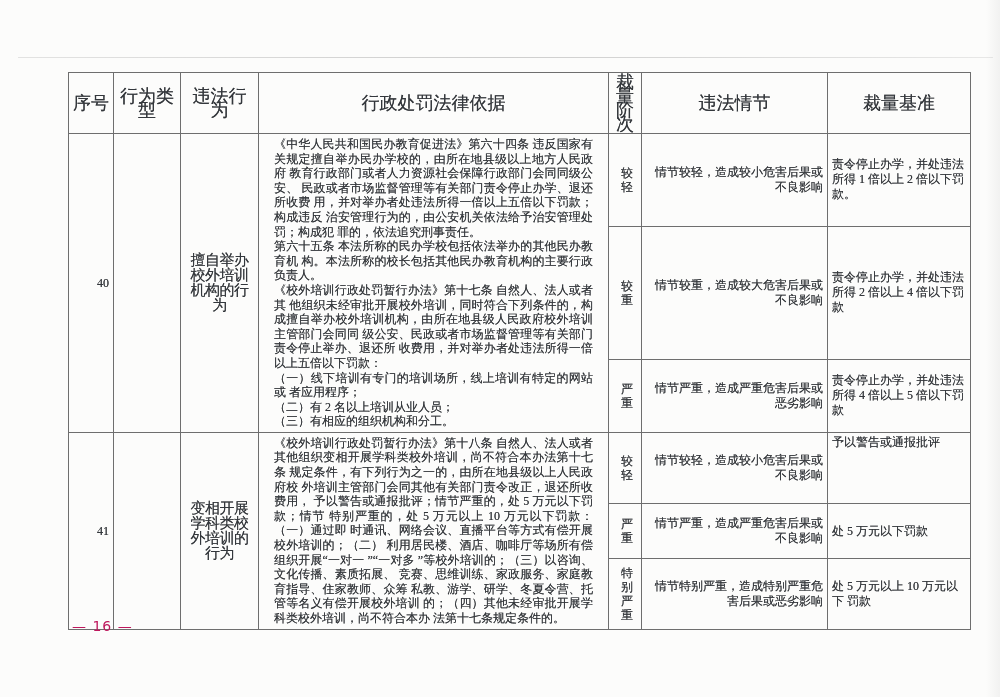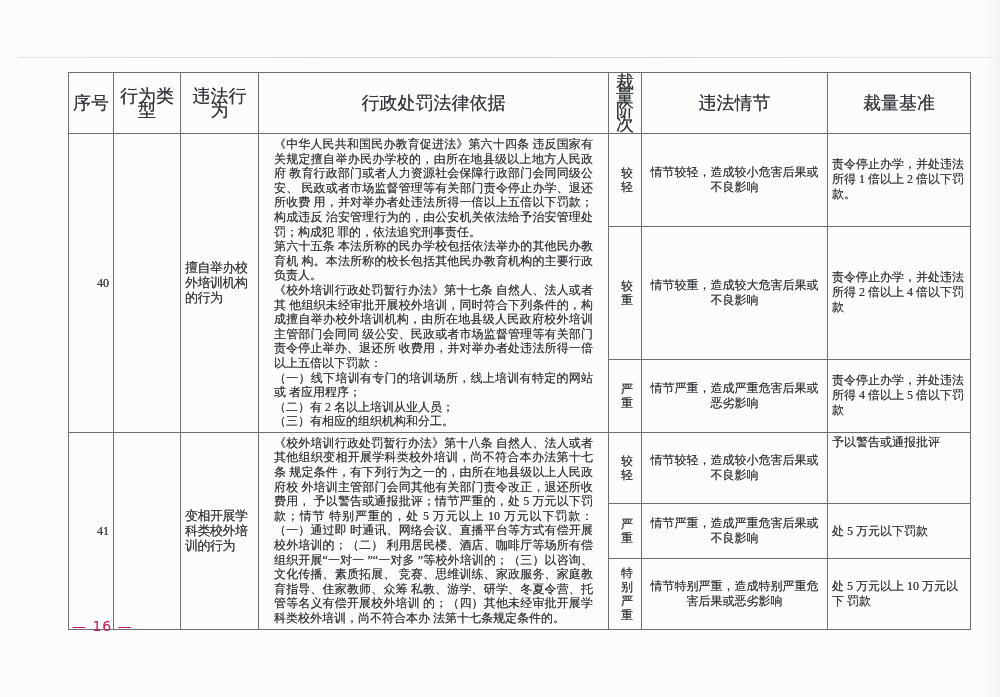--- a/index.html
+++ b/index.html
@@ -25,24 +25,24 @@
   .doc-table td,.doc-table th{
     border:1px solid #6e6e6e;
     padding:2px 4px;
     vertical-align:middle;
     font-weight:normal;
     text-shadow:0 0 .5px rgba(70,70,70,.85);
     overflow:hidden;
   }
   th{text-align:center;white-space:pre-line;font-size:18px;}
   td.c-seq{text-align:right;}
-  td.c-act{text-align:left;font-size:13px;letter-spacing:-.5px;line-height:15px;}
+  td.c-act{text-align:center;font-size:15px;letter-spacing:-.5px;line-height:15px;}
   td.c-basis{vertical-align:top;text-align:justify;white-space:pre-line;line-height:14.6px;padding:3px 15px;}
   td.c-level{text-align:right;padding:2px 12px;}
-  td.c-circ{vertical-align:middle;text-align:center;line-height:15px;}
+  td.c-circ{vertical-align:middle;text-align:right;line-height:15px;}
   td.c-bench{vertical-align:middle;text-align:left;line-height:15px;}
   .page-number{
     position:absolute;left:72px;top:618px;
     font-size:14px;letter-spacing:1px;color:#be185d;
     font-family:"DejaVu Sans","Liberation Sans",sans-serif;
   }
 </style>
 </head>
 <body>
 

